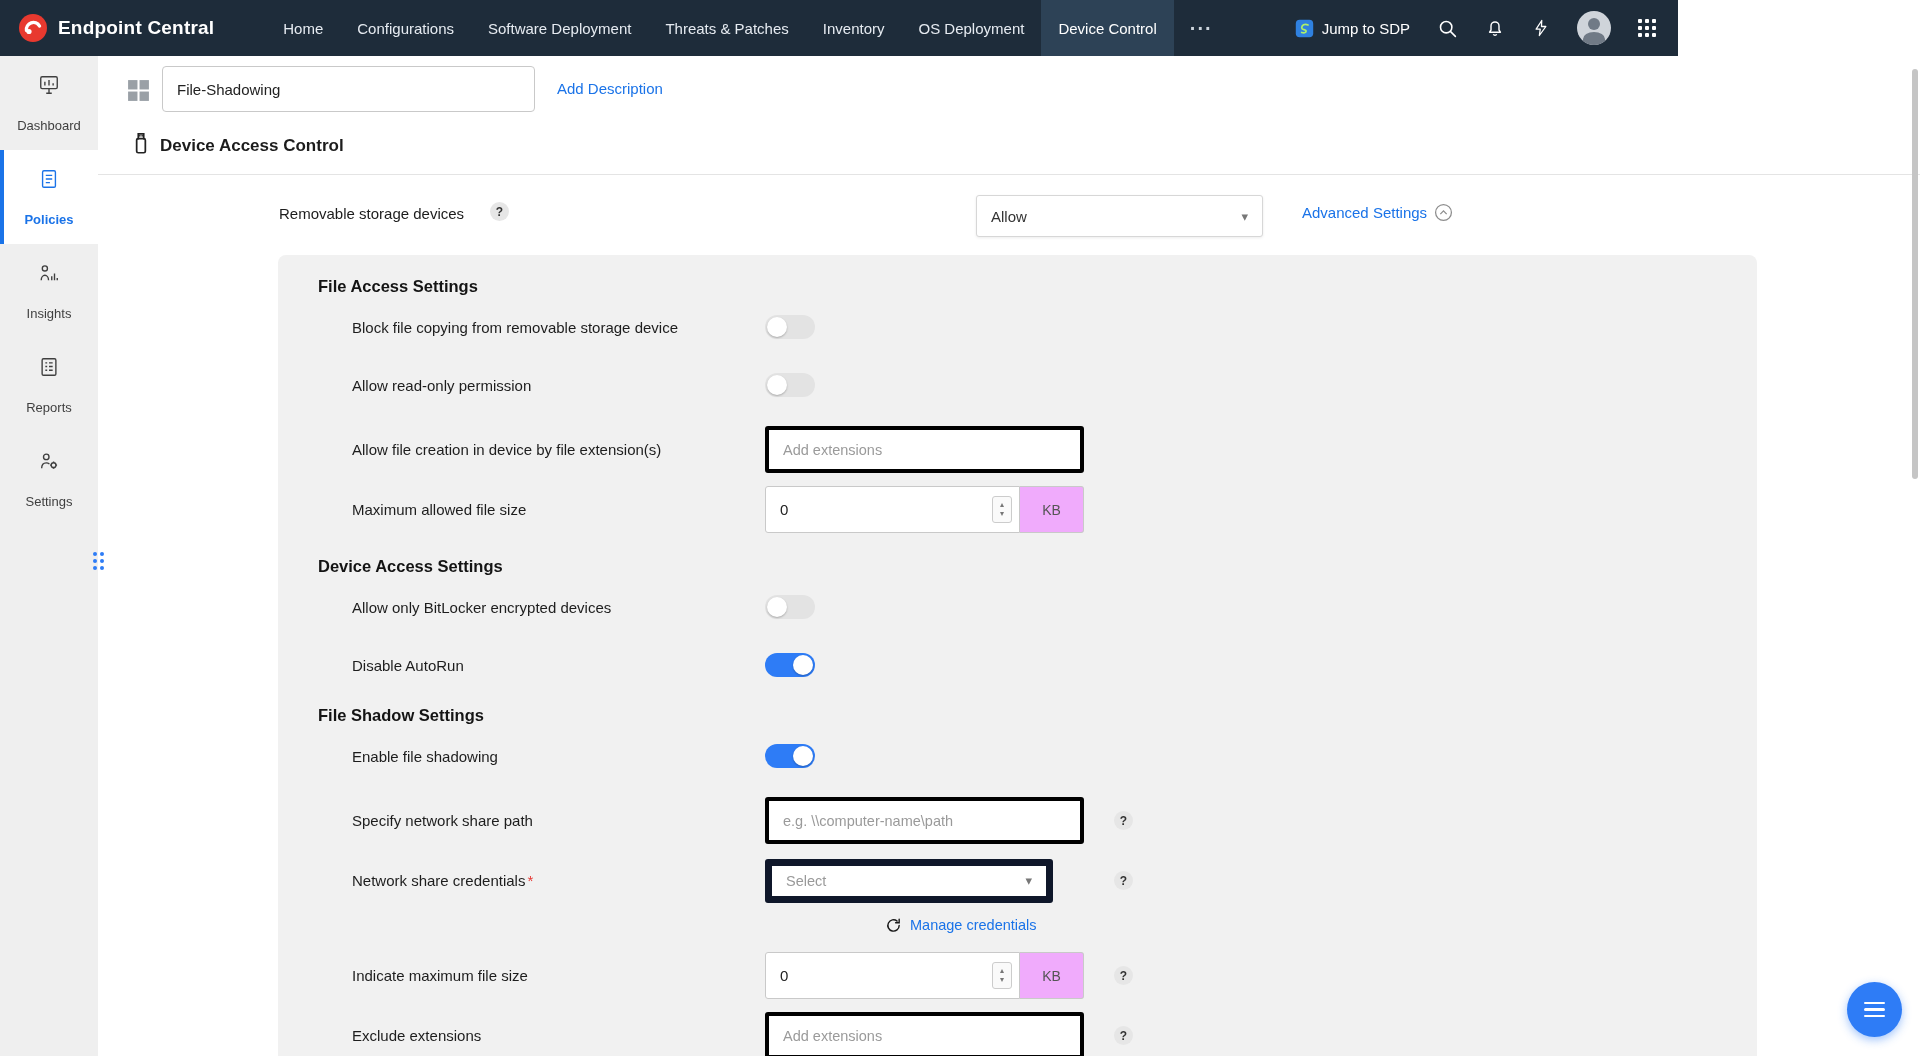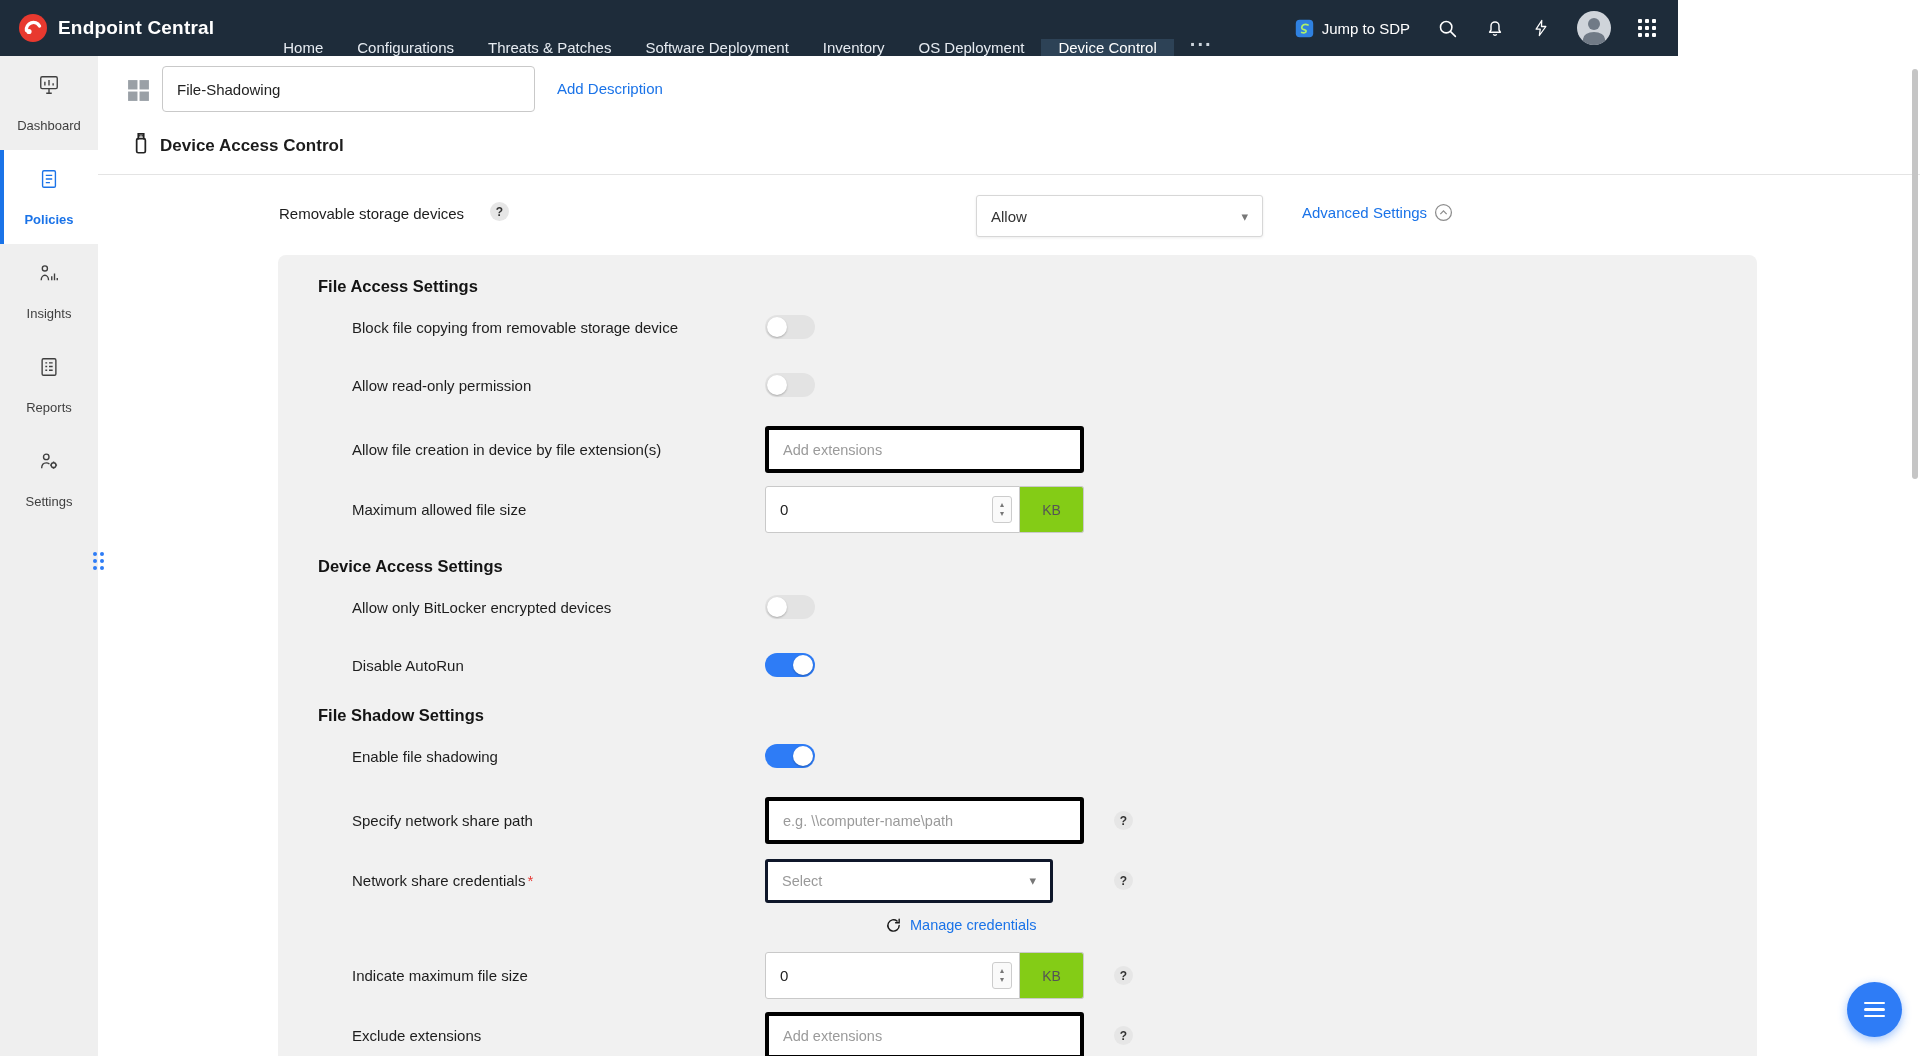--- a/index.html
+++ b/index.html
@@ -4,21 +4,21 @@
 <style>
   * { margin:0; padding:0; box-sizing:border-box; }
   html,body { width:1920px; height:1056px; }
   body { font-family:"Liberation Sans","DejaVu Sans",sans-serif; background:#fff; overflow:hidden; position:relative; }
   svg { display:block; }
 
   
   .topnav { position:absolute; top:0; left:0; width:1678px; height:56px; background:#1e2c3a; display:flex; align-items:center; z-index:30; }
   .brand { display:flex; align-items:center; gap:10px; padding-left:18px; }
   .brand-name { color:#fff; font-size:19px; font-weight:bold; letter-spacing:.2px; white-space:nowrap; }
-  .nav-items { display:flex; height:56px; margin-left:52px;align-items:flex-end; }
+  .nav-items { display:flex; height:56px; margin-left:52px; }
   .nav-item { display:flex; align-items:center; padding:0 17px; color:#e6ebf1; font-size:15px; cursor:pointer; white-space:nowrap; }
   .nav-item.active { background:#2d4256; color:#fff; }
   .nav-more { display:flex; align-items:center; padding:0 16px; color:#cdd5dd; font-size:20px; font-weight:bold; letter-spacing:1px; cursor:pointer; }
   .nav-right { margin-left:auto; display:flex; align-items:center; gap:27px; padding-right:22px; }
   .jump-sdp { display:flex; align-items:center; gap:8px; color:#fff; font-size:15px; cursor:pointer; white-space:nowrap; }
   .icon-btn { cursor:pointer; display:flex; align-items:center; }
   .avatar { width:34px; height:34px; border-radius:50%; background:#cfd4da; position:relative; overflow:hidden; cursor:pointer; }
   .avatar::before { content:""; position:absolute; width:12px; height:12px; border-radius:50%; background:#707a86; left:11px; top:7px; }
   .avatar::after { content:""; position:absolute; width:22px; height:14px; border-radius:50% 50% 0 0; background:#707a86; left:6px; top:21px; }
 
@@ -63,23 +63,23 @@
   .t-on::after { left:28px; }
 
   .txt { width:319px; height:47px; border:4px solid #000000; border-radius:3px; background:#fff; padding:0 14px; font-size:14.5px; font-family:inherit; color:#222; }
   .txt::placeholder { color:#9a9a9a; }
 
   .numgrp { display:flex; }
   .num { position:relative; width:255px; height:47px; }
   .num input { width:100%; height:100%; border:1px solid #c9c9c9; border-radius:3px 0 0 3px; padding:0 34px 0 14px; font-size:15px; font-family:inherit; color:#222; background:#fff; }
   .stepper { position:absolute; right:8px; top:10px; width:20px; height:27px; border:1px solid #ccc; border-radius:3px; background:#fafafa; display:flex; flex-direction:column; align-items:center; justify-content:center; line-height:1; cursor:pointer; }
   .stepper span { font-size:8px; color:#777; height:9px; display:block; }
-  .unit { width:64px; height:47px; background:#84cc16; border:1px solid #c9c9c9; border-left:none; border-radius:0 3px 3px 0; display:flex; align-items:center; justify-content:center; font-size:14px; color:#555; }
-
-  .select { width:288px; height:44px; background:#fff; border:3px solid #0f172a; border-radius:3px; display:flex; align-items:center; padding:0 14px; font-size:14.5px; color:#999; cursor:pointer; }
+  .unit { width:64px; height:47px; background:#f0abfc; border:1px solid #c9c9c9; border-left:none; border-radius:0 3px 3px 0; display:flex; align-items:center; justify-content:center; font-size:14px; color:#555; }
+
+  .select { width:288px; height:44px; background:#fff; border:7px solid #0f172a; border-radius:3px; display:flex; align-items:center; padding:0 14px; font-size:14.5px; color:#999; cursor:pointer; }
 
   .link-row { margin:2px 0 18px 607px; display:flex; align-items:flex-start; gap:8px; }
   .link { color:#1a73e8; font-size:14.5px; cursor:pointer; }
 
   .fab { position:absolute; right:18px; bottom:19px; width:55px; height:55px; border-radius:50%; background:#2e7cf6; box-shadow:0 3px 10px rgba(46,124,246,.45); display:flex; flex-direction:column; align-items:center; justify-content:center; gap:4px; cursor:pointer; z-index:40; }
   .fab i { width:21px; height:2.5px; background:#fff; border-radius:2px; }
 
   .scrollbar { position:absolute; right:0; top:56px; bottom:0; width:10px; z-index:35; }
   .scroll-thumb { position:absolute; right:2px; top:13px; width:6px; height:410px; background:#c5c5c5; border-radius:3px; cursor:pointer; }
 </style>
@@ -93,22 +93,22 @@
           <circle cx="15" cy="15" r="14" fill="#e8392f"></circle>
           <path d="M8.5 17.5a7 7 0 0 1 13-4.5" stroke="#fff" stroke-width="3.4" fill="none" stroke-linecap="round"></path>
           <circle cx="11" cy="18.5" r="2.6" fill="#fff"></circle>
         </svg>
     </span>
     <span class="brand-name">Endpoint Central</span>
   </div>
   <div class="nav-items">
     <div class="nav-item">Home</div>
     <div class="nav-item">Configurations</div>
+    <div class="nav-item">Software Deployment</div>
     <div class="nav-item">Threats &amp; Patches</div>
-    <div class="nav-item">Software Deployment</div>
     <div class="nav-item">Inventory</div>
     <div class="nav-item">OS Deployment</div>
     <div class="nav-item active">Device Control</div>
     <div class="nav-more">···</div>
   </div>
   <div class="nav-right">
     <div class="jump-sdp">
       <span>
         <svg width="19" height="19" viewBox="0 0 24 24">
             <rect x="1" y="1" width="22" height="22" rx="5" fill="#2f81e0"></rect>

